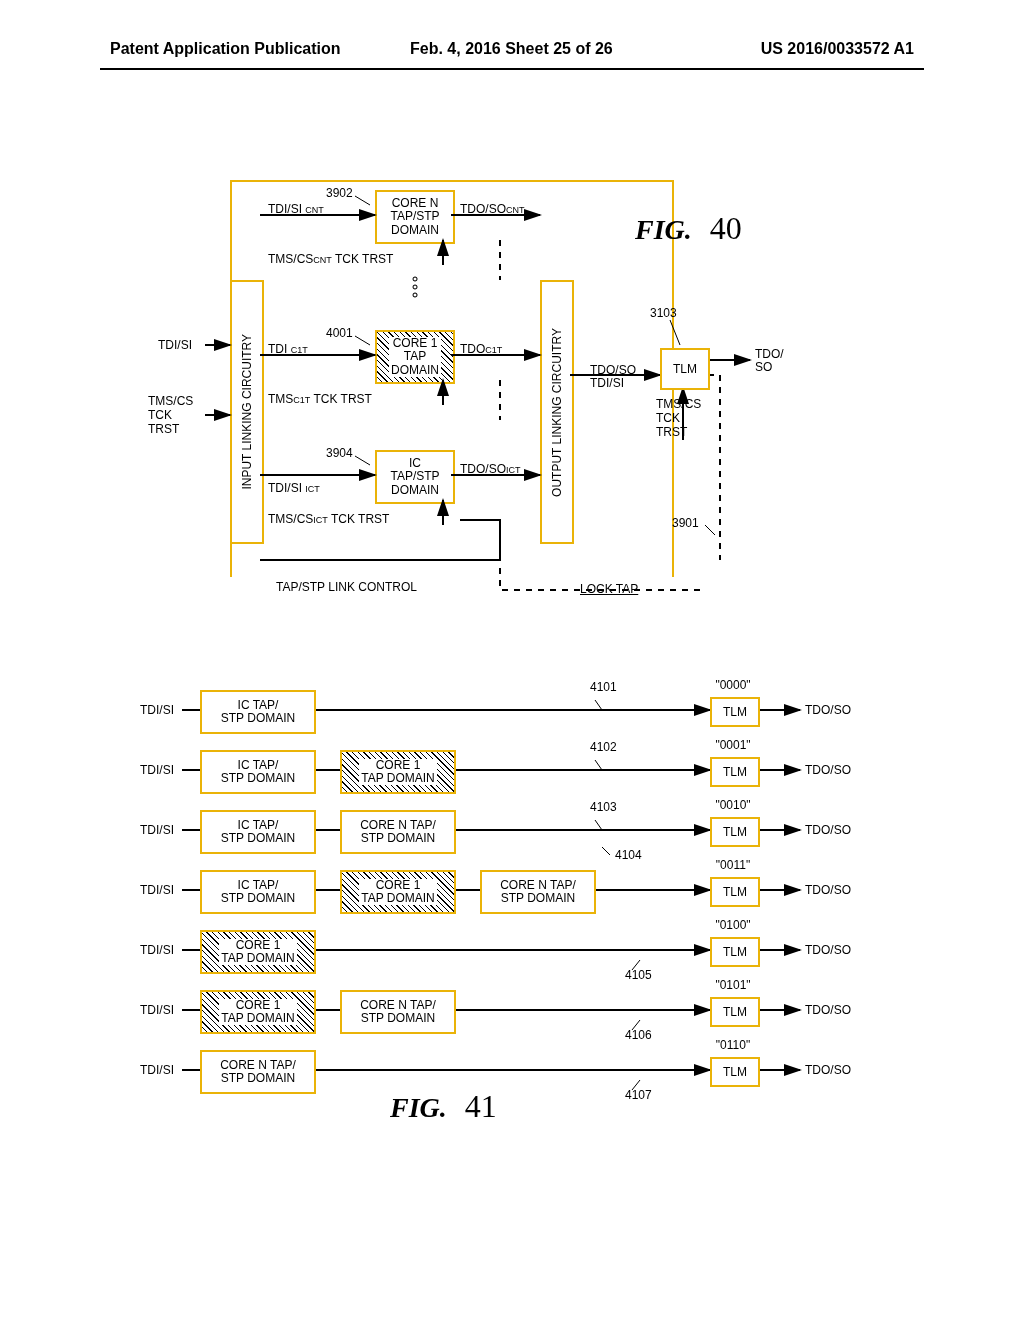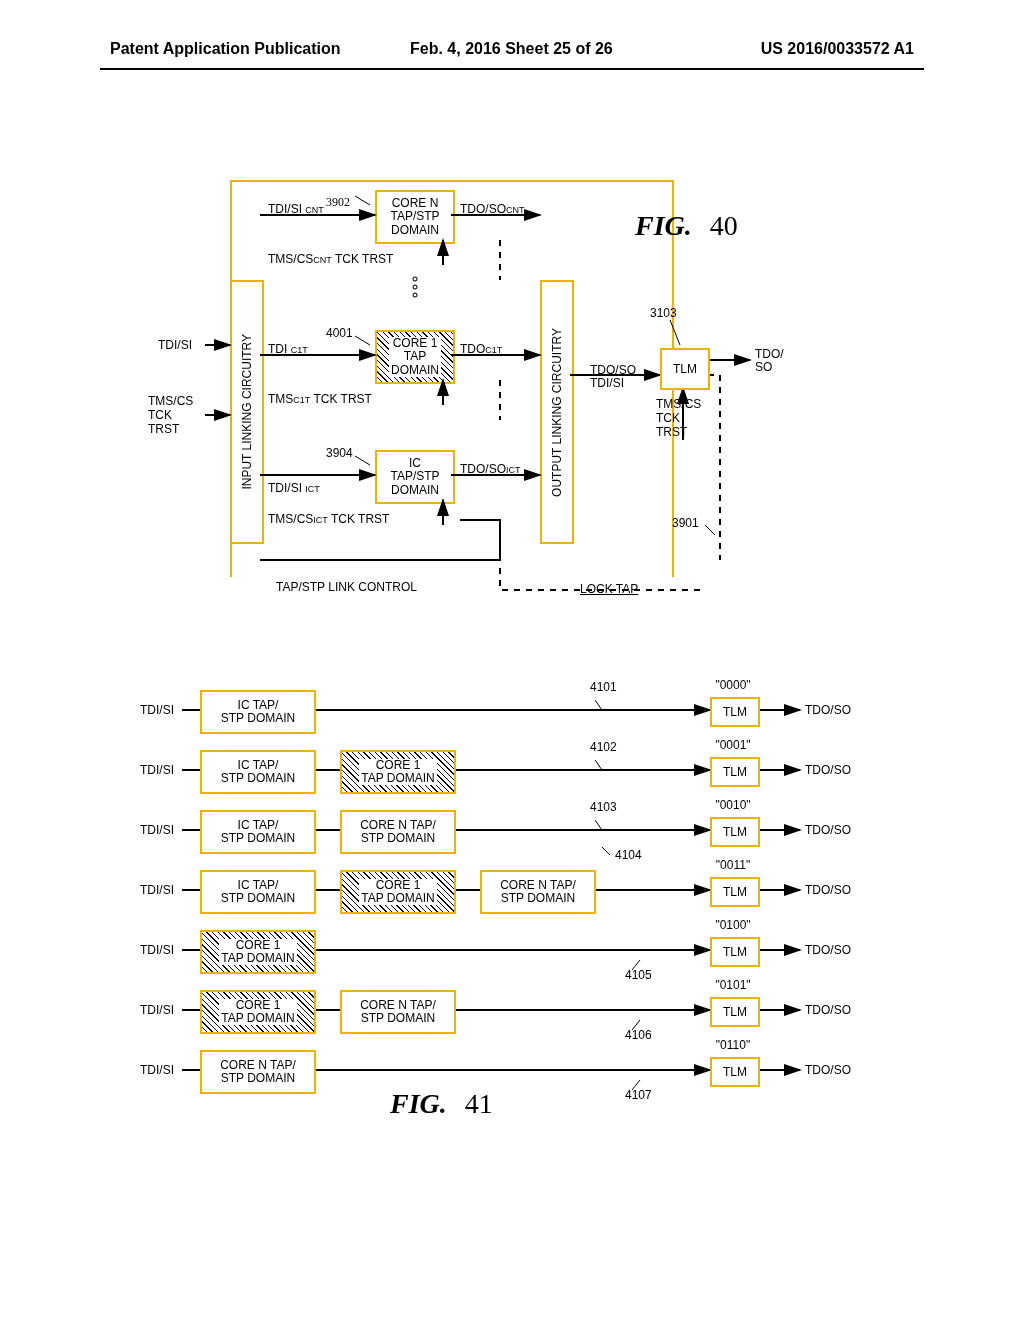--- a/index.html
+++ b/index.html
@@ -8,21 +8,21 @@
   .header .left { position:absolute; left:110px; font-weight:bold;}
   .header .center { position:absolute; left:380px; font-weight:bold;margin-left:30px;}
   .header .right { position:absolute; right:110px; font-weight:bold;}
   .hr { position:absolute; top:68px; left:100px; right:100px; border-top:2px solid #000;}
   .fig-container { position:absolute; }
   .box { position:absolute; border:2px solid #eab308; background:#fff; text-align:center; display:flex; flex-direction:column; justify-content:center; align-items:center;}
   .box-open-bottom { border-bottom:none; }
   .label { position:absolute; white-space:nowrap; }
   .vertical-text { writing-mode: vertical-rl; transform: rotate(180deg); }
   .fig-title { font-family: "Times New Roman", serif; font-style: italic; font-size:28px; font-weight:bold;}
-  .fig-num   { font-family: "Times New Roman", serif; font-style: normal; font-size:28px; font-weight:normal; margin-left:18px;}
+  .fig-num   { font-family: "Times New Roman", serif; font-style: normal; font-size:32px; font-weight:normal; margin-left:18px;}
   .hatch { background: repeating-linear-gradient(45deg,#fff,#fff 3px,#000 3px,#000 4px);}
   .hatch span { background:#fff; padding:0 2px; }
   .sub { font-size:0.75em;}
   svg.conn { position:absolute; pointer-events:none;}
   .tlmbox { width:46px; height:26px; }
   .smallbox { width:112px; height:40px;}
   .bits { text-align:center;}
 </style>
 </head>
 <body>
@@ -123,21 +123,21 @@
     </svg>
 
     <div class="label" style="left:-2px; top:158px;">TDI/SI</div>
     <div class="label" style="left:-12px; top:215px; white-space:pre; line-height:1.15;">TMS/CS
 TCK
 TRST</div>
 
     <div class="label" style="left:108px; top:22px;"><span>TDI/SI</span> <span class="sub">CNT</span></div>
     <div class="label" style="left:108px; top:72px;"><span>TMS/CS</span><span class="sub">CNT</span><span> TCK TRST</span></div>
     <div class="label" style="left:300px; top:22px;"><span>TDO/SO</span><span class="sub">CNT</span></div>
-    <div class="label" style="left:166px; top:15px;font-family:Liberation Serif, serif;">3902</div>
+    <div class="label" style="left:166px; top:6px;">3902</div>
 
     <div class="label" style="left:108px; top:162px;"><span>TDI</span> <span class="sub">C1T</span></div>
     <div class="label" style="left:108px; top:212px;"><span>TMS</span><span class="sub">C1T</span><span> TCK TRST</span></div>
     <div class="label" style="left:300px; top:162px;"><span>TDO</span><span class="sub">C1T</span></div>
     <div class="label" style="left:166px; top:146px;">4001</div>
 
     <div class="label" style="left:108px; top:282px;margin-top:19px;"><span>TDI/SI</span> <span class="sub">ICT</span></div>
     <div class="label" style="left:108px; top:332px;"><span>TMS/CS</span><span class="sub">ICT</span><span> TCK TRST</span></div>
     <div class="label" style="left:300px; top:282px;"><span>TDO/SO</span><span class="sub">ICT</span></div>
     <div class="label" style="left:166px; top:266px;">3904</div>

